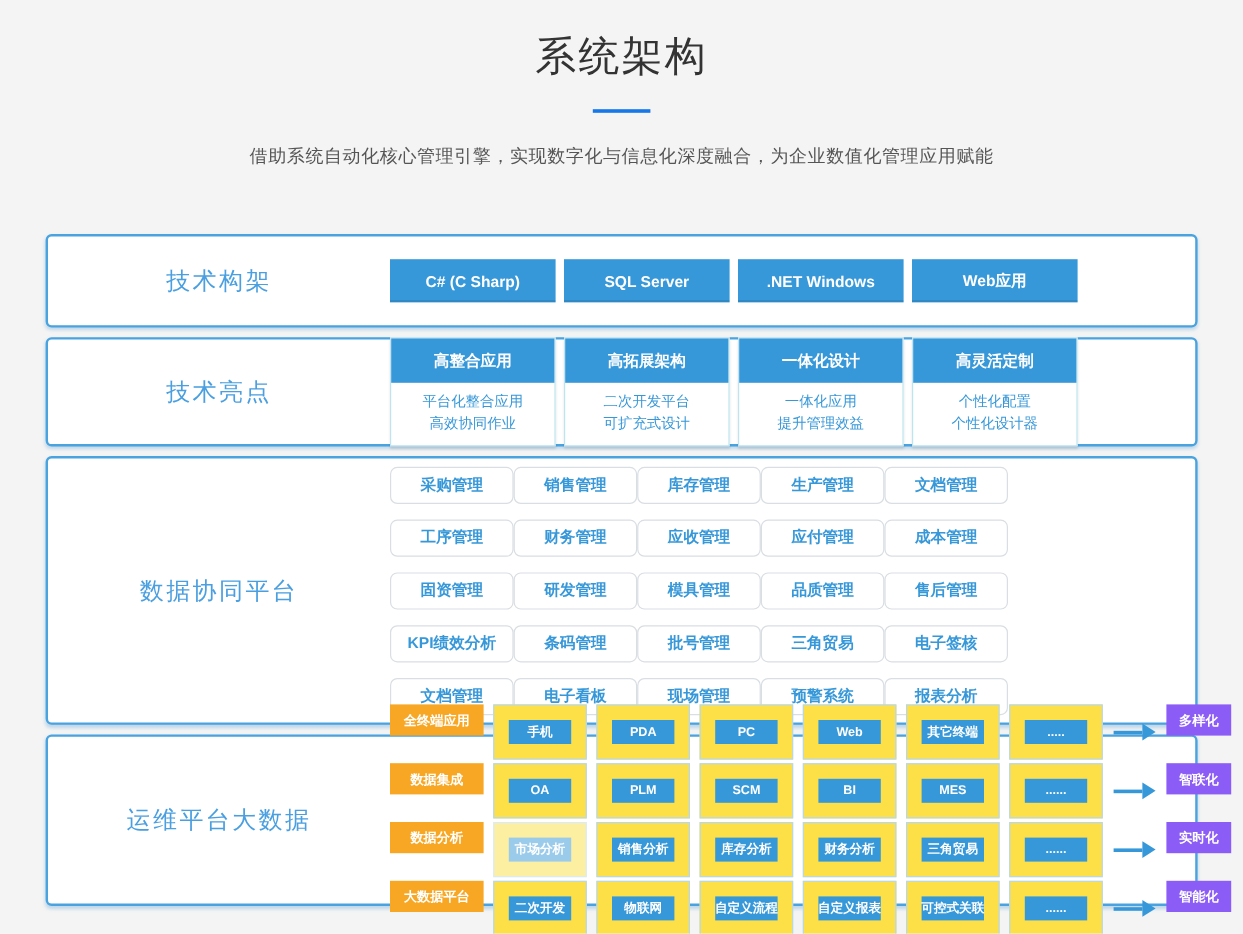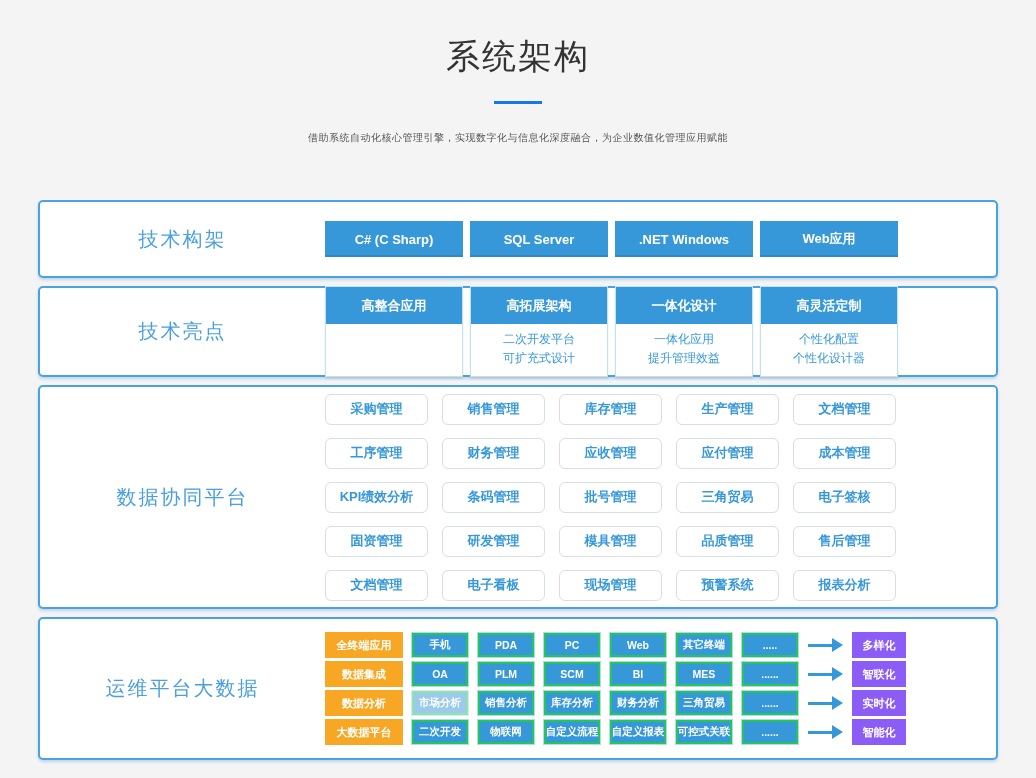--- a/index.html
+++ b/index.html
@@ -1,23 +1,23 @@
 <!DOCTYPE html>
 <html><head>
 <meta charset="utf-8">
 <style>
   * { margin:0; padding:0; box-sizing:border-box; }
   html,body { width:1036px; height:778px; background:#f4f4f4; overflow:hidden;
     font-family:"Liberation Sans","DejaVu Sans",sans-serif; }
 
   
-  .header { text-align:center; padding-top:34px; }
+  .header { text-align:center; padding-top:24px; }
   .page-title { font-size:34px; color:#333; font-weight:500; letter-spacing:2px; }
   .title-underline { width:48px; height:3px; background:#1677e8; margin:21px auto 0; }
-  .subtitle { margin-top:27px; font-size:10px; color:#555; letter-spacing:.5px; }
+  .subtitle { margin-top:27px; font-size:15px; color:#555; letter-spacing:.5px; }
 
   
   .sections { margin:55px 38px 0;border-radius:18px; }
   .section { background:#fff; border:2px solid #4aa3df; border-radius:5px;
     margin-bottom:8px; display:flex; align-items:center;
     box-shadow:0 2px 3px rgba(90,160,215,.35); }
   .sec-label { width:285px; flex-shrink:0; text-align:center;
     color:#4a9fe0; font-size:20px; font-weight:500; letter-spacing:2px; }
 
   
@@ -33,32 +33,32 @@
   .card { width:138px; background:#fff; border:1px solid #bfe4f0;
     box-shadow:0 2px 2px rgba(0,0,0,.10); }
   .card-header { height:37px; background:#3798d9; color:#fff; font-size:13px;
     font-weight:bold; display:flex; align-items:center; justify-content:center;font-family:Liberation Serif, serif; }
   .card-body { padding:6px 2px 8px; text-align:center; color:#3798d9;
     font-size:12px; line-height:19px; }
 
   
   .sec-grid { height:224px; }
   .grid { display:flex; flex-direction:column; gap:13px; }
-  .grid-row { display:flex; gap:14px; }
+  .grid-row { display:flex; }
   .grid-btn { width:103px; height:31px; background:#fff; border:1px solid #d9dee3;
     border-radius:6px; color:#3798d9; font-size:13px; font-weight:bold;
     display:flex; align-items:center; justify-content:center; white-space:nowrap; }
 
   
   .sec-flow { height:143px; }
   .flow { display:flex; flex-direction:column; gap:3px; }
   .flow-row { display:flex; gap:8px; }
   .cat { width:78px; height:26px; background:#f7a723; color:#fff; font-size:11px;
     font-weight:bold; display:flex; align-items:center; justify-content:center; }
-  .node { border:1px solid #b5d8f0; background:#22c55e; padding:2px; }
+  .node { border:1px solid #b5d8f0; background:#fde047; padding:12px; }
   .node-inner { width:52px; height:20px; background:#3798d9; color:#fff;
     font-size:10.5px; font-weight:bold; display:flex; align-items:center;
     justify-content:center; white-space:nowrap; letter-spacing:0; }
   .node.faded { opacity:.5; }
   .arrow { display:flex; align-items:center; margin:0 1px; }
   .arrow-line { width:24px; height:3px; background:#3798d9; }
   .arrow-head { width:0; height:0; border-left:11px solid #3798d9;
     border-top:7px solid transparent; border-bottom:7px solid transparent; }
   .result { width:54px; height:26px; background:#8b5cf6; color:#fff;
     font-size:11px; font-weight:bold; display:flex; align-items:center;
@@ -83,20 +83,24 @@
       <div class="s1-btn">.NET Windows</div>
       <div class="s1-btn">Web应用</div>
     </div>
   </div>
 
   <div class="section sec-highlights">
     <div class="sec-label">技术亮点</div>
     <div class="s2-cards">
       <div class="card">
         <div class="card-header">高整合应用</div>
+        <div class="card-body">
+          <div>平台化整合应用</div>
+          <div>高效协同作业</div>
+        </div>
       </div>
       <div class="card">
         <div class="card-header">高拓展架构</div>
         <div class="card-body">
           <div>二次开发平台</div>
           <div>可扩充式设计</div>
         </div>
       </div>
       <div class="card">
         <div class="card-header">一体化设计</div>
@@ -126,34 +130,34 @@
         <div class="grid-btn">文档管理</div>
       </div>
       <div class="grid-row">
         <div class="grid-btn">工序管理</div>
         <div class="grid-btn">财务管理</div>
         <div class="grid-btn">应收管理</div>
         <div class="grid-btn">应付管理</div>
         <div class="grid-btn">成本管理</div>
       </div>
       <div class="grid-row">
+        <div class="grid-btn">固资管理</div>
+        <div class="grid-btn">研发管理</div>
+        <div class="grid-btn">模具管理</div>
+        <div class="grid-btn">品质管理</div>
+        <div class="grid-btn">售后管理</div>
+      </div>
+      <div class="grid-row">
         <div class="grid-btn">KPI绩效分析</div>
         <div class="grid-btn">条码管理</div>
         <div class="grid-btn">批号管理</div>
         <div class="grid-btn">三角贸易</div>
         <div class="grid-btn">电子签核</div>
       </div>
       <div class="grid-row">
-        <div class="grid-btn">固资管理</div>
-        <div class="grid-btn">研发管理</div>
-        <div class="grid-btn">模具管理</div>
-        <div class="grid-btn">品质管理</div>
-        <div class="grid-btn">售后管理</div>
-      </div>
-      <div class="grid-row">
         <div class="grid-btn">文档管理</div>
         <div class="grid-btn">电子看板</div>
         <div class="grid-btn">现场管理</div>
         <div class="grid-btn">预警系统</div>
         <div class="grid-btn">报表分析</div>
       </div>
     </div>
   </div>
 
   <div class="section sec-flow">

